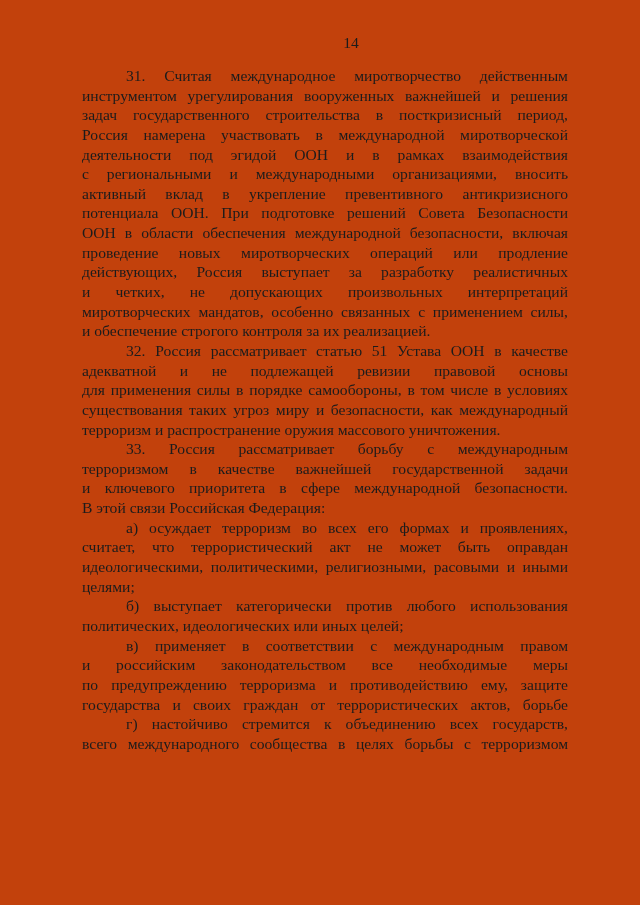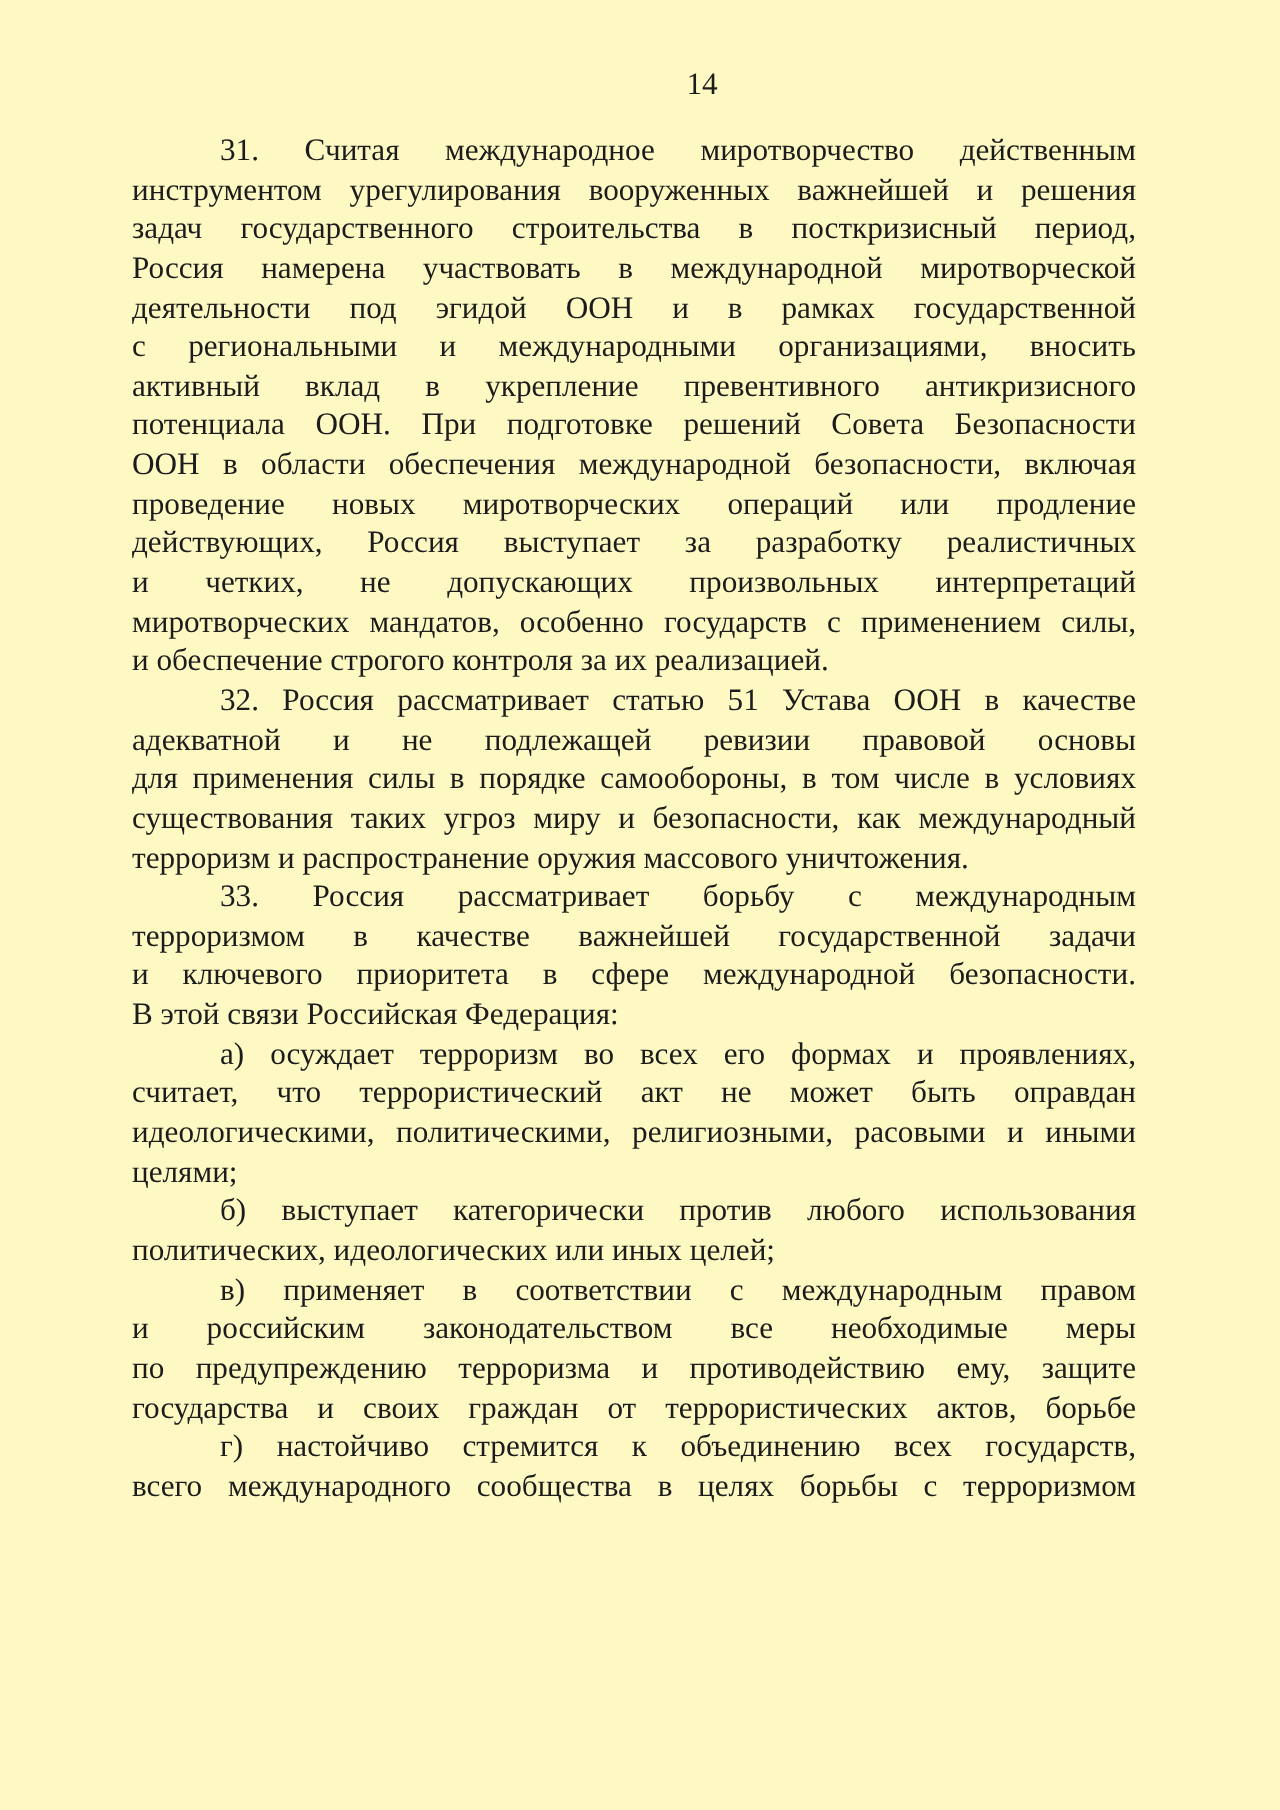--- a/index.html
+++ b/index.html
@@ -5,21 +5,21 @@
   html, body {
     margin: 0;
     padding: 0;
     background: #e8e8e8;
   }
   .page {
     position: relative;
     width: 640px;
     height: 905px;
     margin: 0 auto;
-    background: #fef9c3;
+    background: #c2410c;
     color: #1c1c1c;
     font-family: "Liberation Serif", "DejaVu Serif", serif;
     overflow: hidden;
   }
   .page-number {
     position: absolute;
     top: 33px;
     left: 66px;
     width: 502px;
     padding-left: 34px;
@@ -39,48 +39,49 @@
     margin: 0;
     padding: 0;
   }
   .line {
     text-align: justify;
     text-align-last: justify;
     text-justify: inter-word;
     height: 19.65px;
     overflow: hidden;
     white-space: normal;
+    margin-left: 16px;
   }
   .line.indent {
     text-indent: 44px;
   }
   .line.lastline {
     text-align-last: left;
   }
 </style>
 </head>
 <body>
 
 <div class="page">
   <div class="page-number">14</div>
   <div class="doc-body" id="doc-body">
       <div class="paragraph">
         <div class="line indent">31. Считая международное миротворчество действенным</div>
         <div class="line">инструментом урегулирования вооруженных важнейшей и решения</div>
         <div class="line">задач государственного строительства в посткризисный период,</div>
         <div class="line">Россия намерена участвовать в международной миротворческой</div>
-        <div class="line">деятельности под эгидой ООН и в рамках государственной</div>
+        <div class="line">деятельности под эгидой ООН и в рамках взаимодействия</div>
         <div class="line">с региональными и международными организациями, вносить</div>
         <div class="line">активный вклад в укрепление превентивного антикризисного</div>
         <div class="line">потенциала ООН. При подготовке решений Совета Безопасности</div>
         <div class="line">ООН в области обеспечения международной безопасности, включая</div>
         <div class="line">проведение новых миротворческих операций или продление</div>
         <div class="line">действующих, Россия выступает за разработку реалистичных</div>
         <div class="line">и четких, не допускающих произвольных интерпретаций</div>
-        <div class="line">миротворческих мандатов, особенно государств с применением силы,</div>
+        <div class="line">миротворческих мандатов, особенно связанных с применением силы,</div>
         <div class="line lastline">и обеспечение строгого контроля за их реализацией.</div>
       </div>
       <div class="paragraph">
         <div class="line indent">32. Россия рассматривает статью 51 Устава ООН в качестве</div>
         <div class="line">адекватной и не подлежащей ревизии правовой основы</div>
         <div class="line">для применения силы в порядке самообороны, в том числе в условиях</div>
         <div class="line">существования таких угроз миру и безопасности, как международный</div>
         <div class="line lastline">терроризм и распространение оружия массового уничтожения.</div>
       </div>
       <div class="paragraph">

